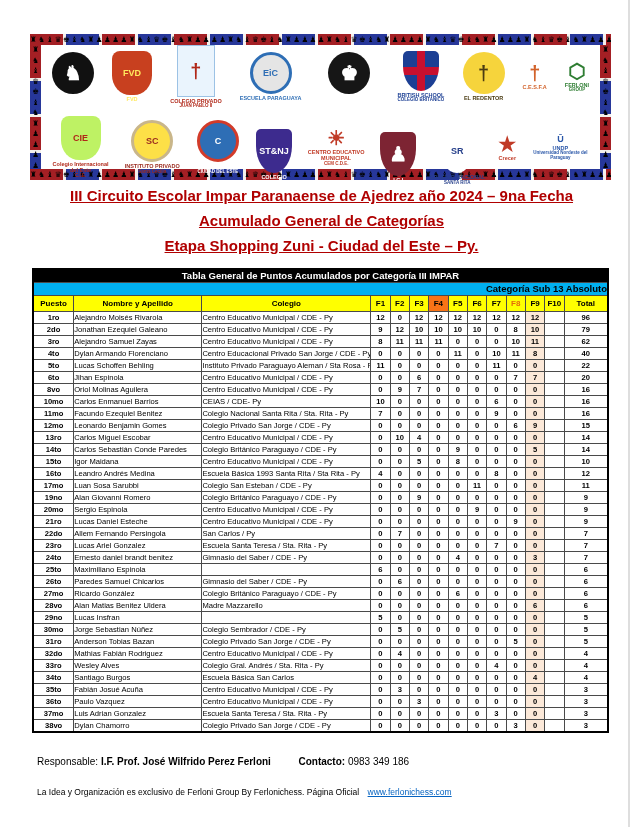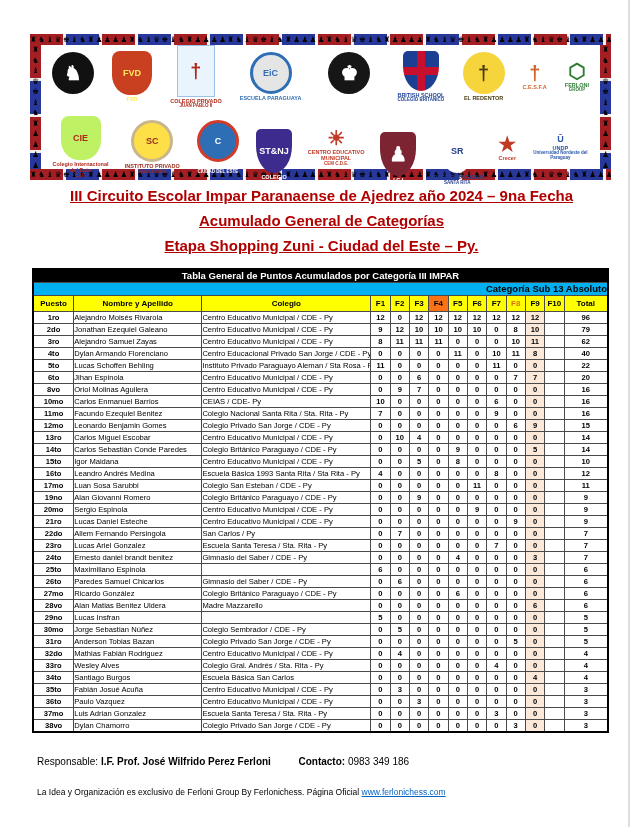--- a/index.html
+++ b/index.html
@@ -811,17 +811,17 @@
 
   <div class="foot1">
     <span>Responsable:</span>
     <span class="b">I.F. Prof. José Wilfrido Perez Ferloni</span>
     <span class="gap"></span>
     <span class="b">Contacto:</span>
     <span>0983 349 186</span>
   </div>
   <div class="foot2">
     <span>La Idea y Organización es exclusivo de Ferloni Group By Ferlonichess. Página Oficial</span>
-    <a href="#" style="color: rgb(5, 99, 193);">www.ferlonichess.com</a>
+    <a href="#" style="color: rgb(5, 99, 193); margin-left: 6px;">www.ferlonichess.com</a>
   </div>
 
   <div class="page-edge" style="left:628px;"></div>
 </div>
 
 </body></html>

